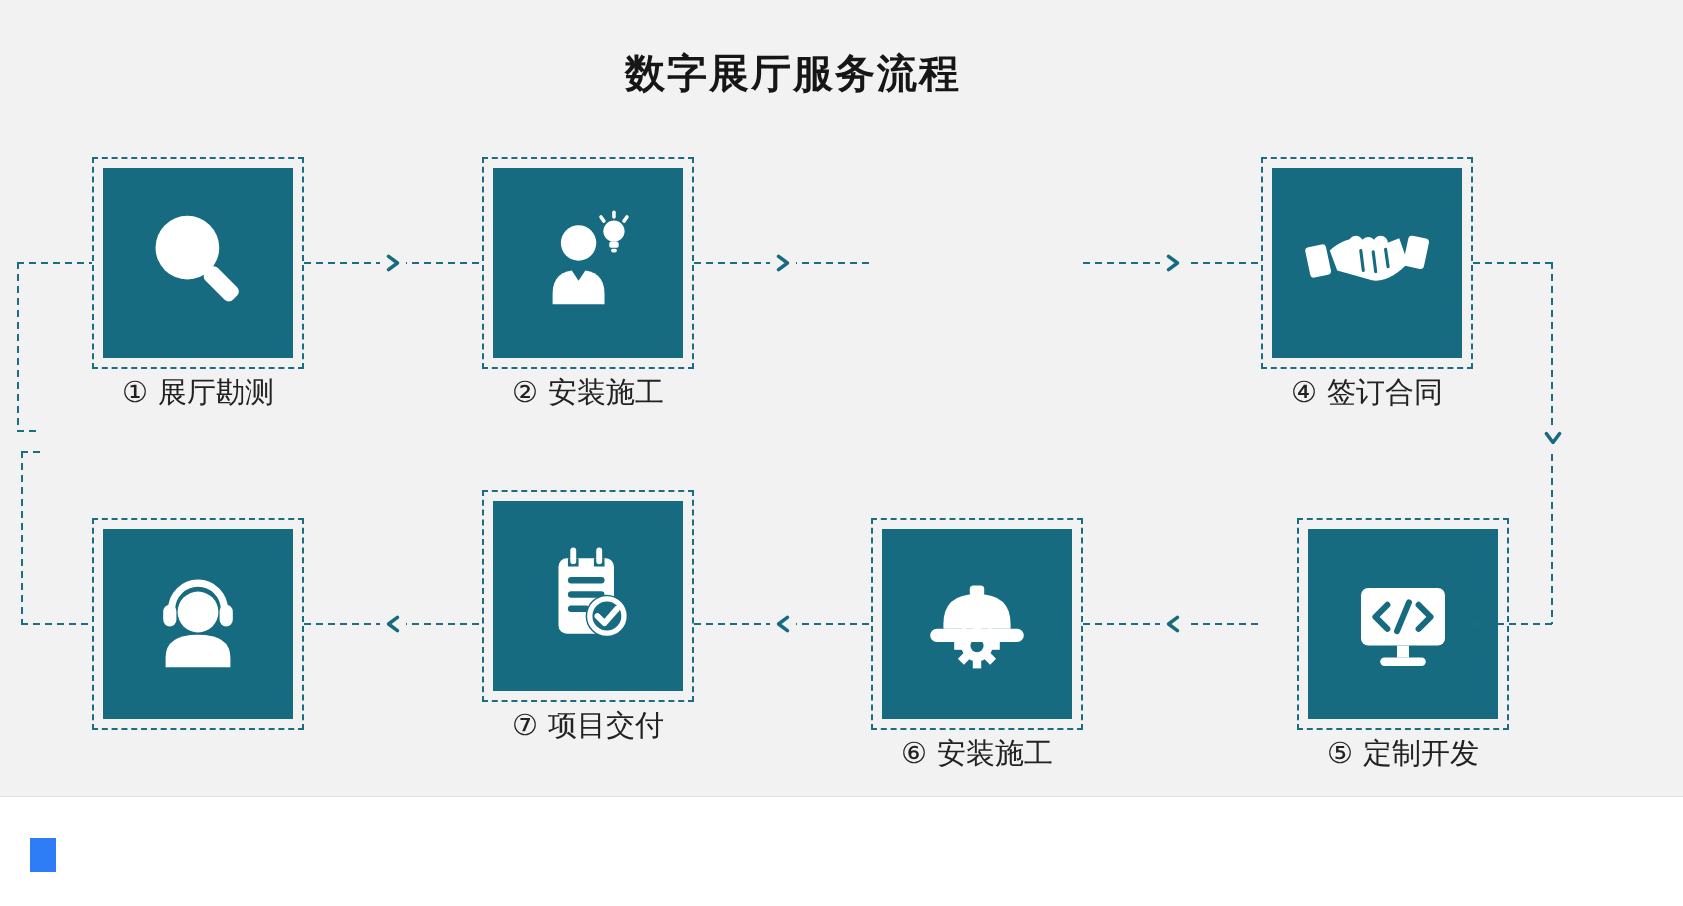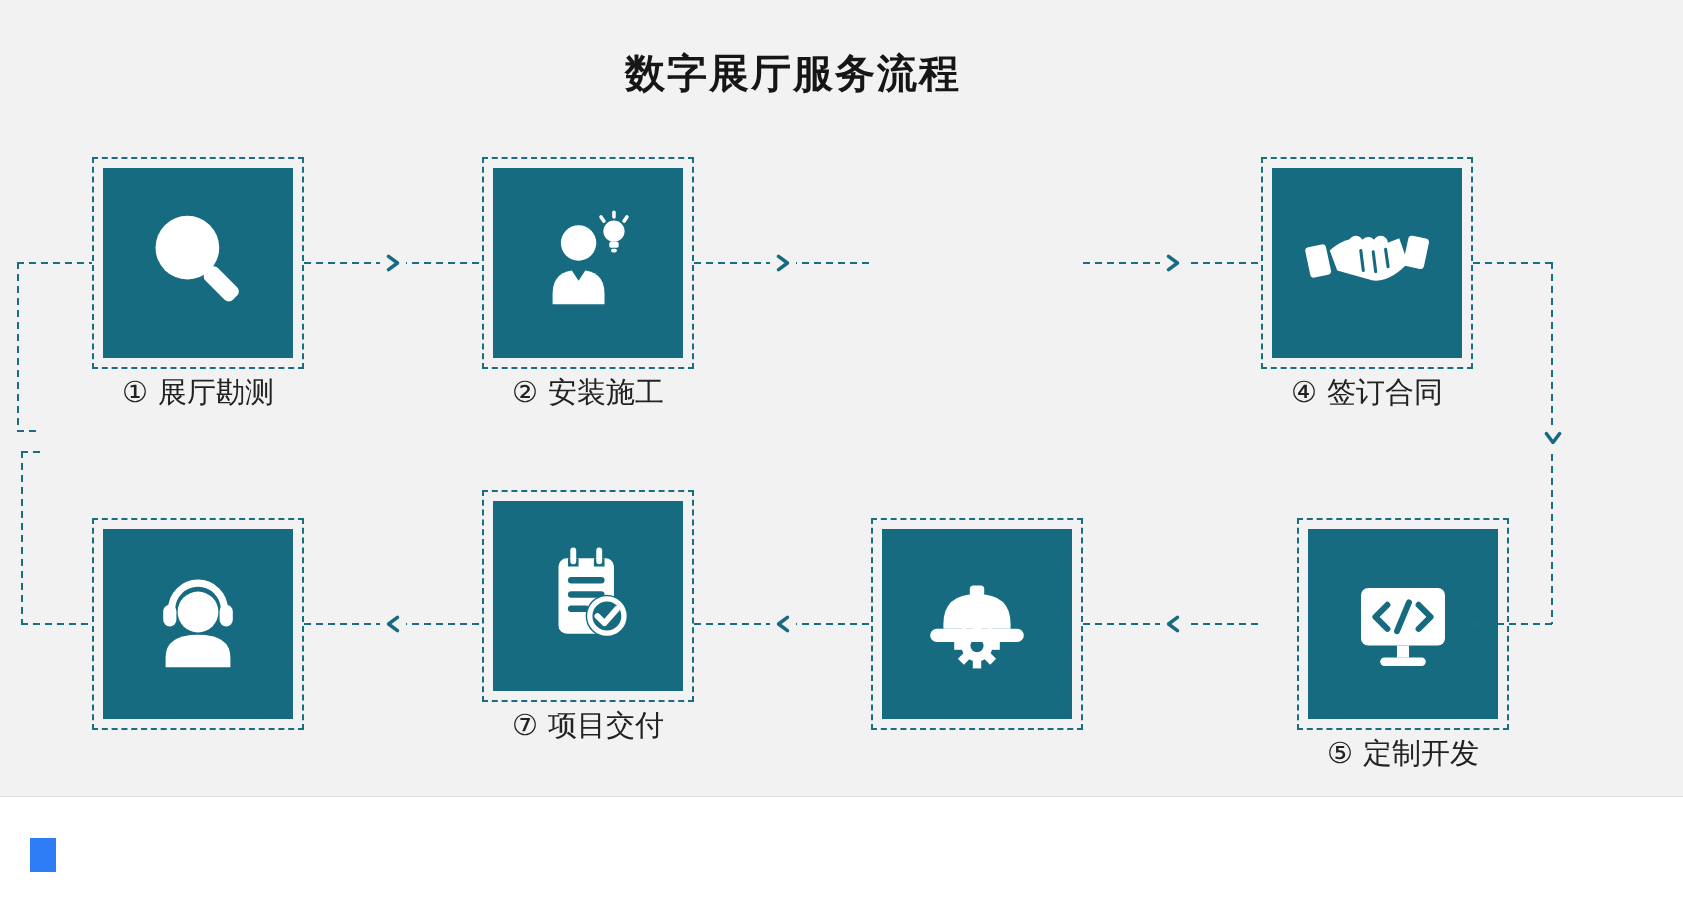--- a/index.html
+++ b/index.html
@@ -156,20 +156,23 @@
             <rect x="46.5" y="49" width="7" height="10" transform="rotate(315 50 68)"></rect>
             <circle cx="50" cy="68" r="13"></circle>
           </g>
           <circle cx="50" cy="68" r="5.5" fill="#176b80"></circle>
           <path d="M22 54 L22 50 Q22 25 50 25 Q78 25 78 50 L78 54 Z" fill="#fff"></path>
           <rect x="44" y="18" width="12" height="9" rx="3" fill="#fff"></rect>
           <rect x="11" y="54" width="78" height="11" rx="5.5" fill="#fff"></rect>
         </svg>
       </div>
     </div>
+    <div class="step-label">
+      <span class="num">⑥</span><span>安装施工</span>
+    </div>
   </div>
 
   <div class="card" style="left:482px; top:490px;">
     <div class="frame">
       <div class="tile">
         <svg viewBox="0 0 100 100" width="118" height="118">
           <rect x="25" y="18" width="47" height="64" rx="7" fill="#fff"></rect>
           <g fill="#176b80">
             <rect x="33" y="18" width="9" height="7"></rect>
             <rect x="55" y="18" width="9" height="7"></rect>

